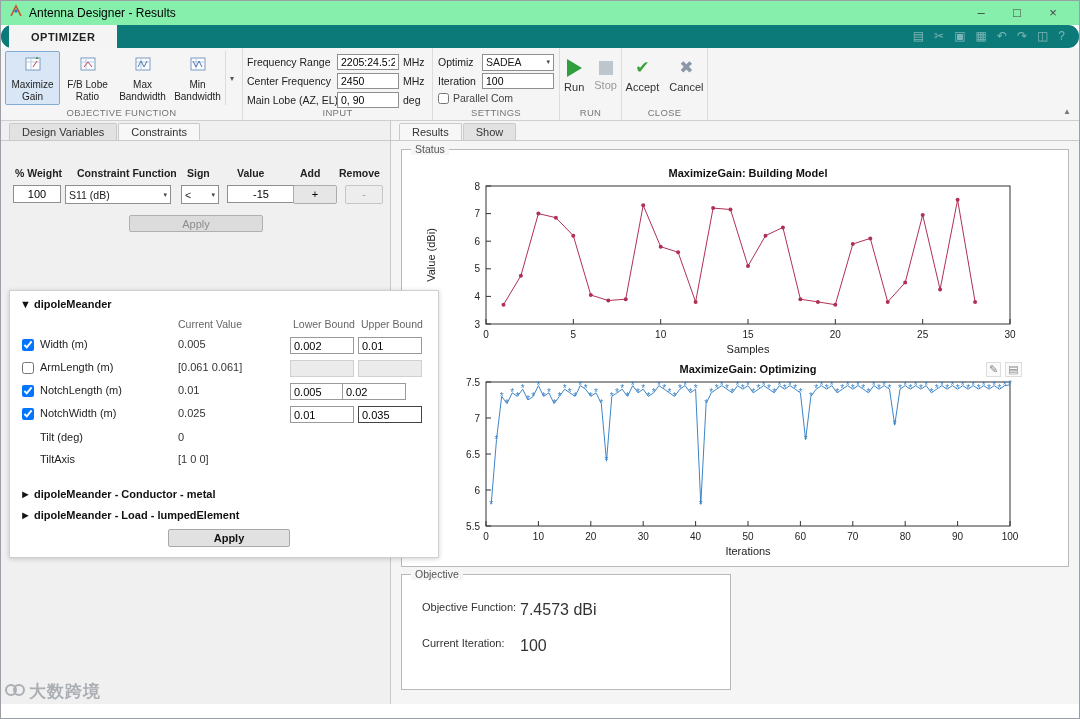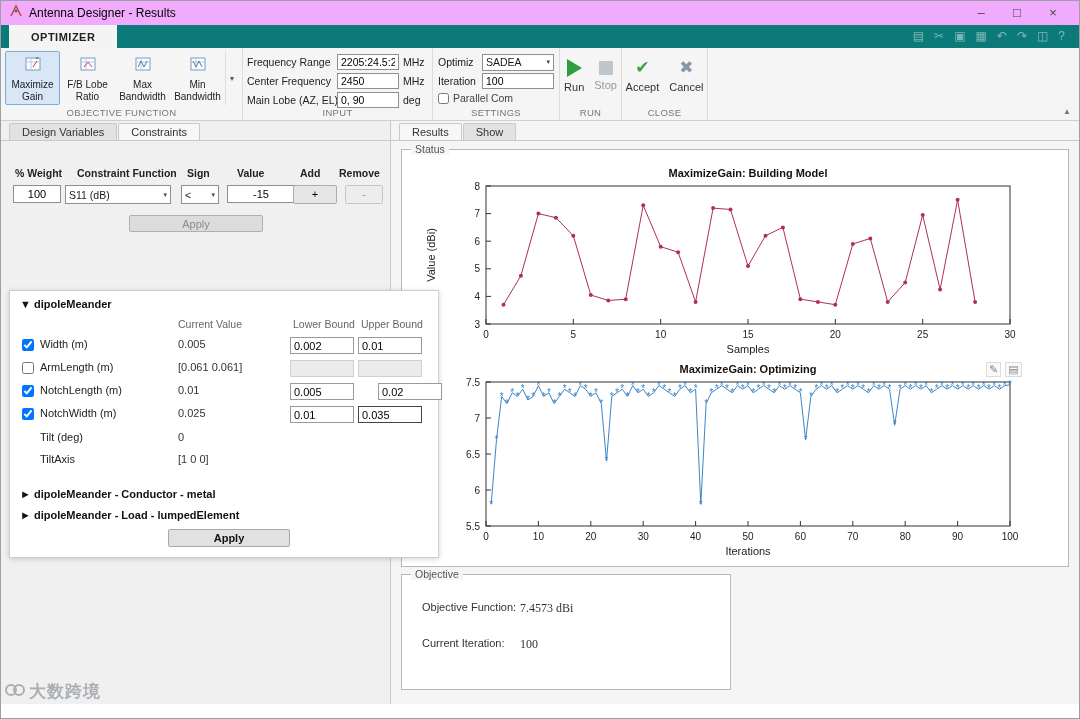--- a/index.html
+++ b/index.html
@@ -1,29 +1,29 @@
 <!DOCTYPE html>
 <html><head>
 <meta charset="utf-8">
 <style>
   * { margin:0; padding:0; box-sizing:border-box; }
   body { background:#888; font-family:"Liberation Sans", sans-serif; }
   .app { position:relative; width:1080px; height:719px; background:#ffffff; overflow:hidden;
          border:1px solid #9aa0a6; font-family:"Liberation Sans", sans-serif; color:#1a1a1a; }
 
   
-  .titlebar { position:absolute; left:0; top:0; right:0; height:24px; background:#f0abfc;
+  .titlebar { position:absolute; left:0; top:0; right:0; height:24px; background:#86efac;
               display:flex; align-items:center; padding:0 8px; }
   .titlebar .title-text { font-size:12px; margin-left:6px; color:#000; }
   .win-controls { margin-left:auto; display:flex; }
   .wc { width:36px; text-align:center; font-size:13px; color:#444; cursor:default; line-height:22px; }
 
   
   .ribbon-tabrow { position:absolute; left:0; top:24px; right:0; height:23px; background:#0c7a78;
-                   display:flex; align-items:flex-end; }
+                   display:flex; align-items:flex-end;border-radius:11px; }
   .ribbon-tab { height:23px; margin-left:8px; padding:0 22px; background:#f4f4f4; color:#222;
                 font-size:11px; font-weight:bold; letter-spacing:0.5px; display:flex; align-items:center; }
   .qat { margin-left:auto; display:flex; align-items:center; gap:10px; padding-right:14px; height:23px; }
   .qicon { color:#ffffff; opacity:0.45; font-size:12px; line-height:23px; }
 
   
   .ribbon { position:absolute; left:0; top:47px; right:0; height:73px; background:#f5f5f5;
             border-bottom:1px solid #cfcfcf; display:flex; }
   .rsec { position:relative; border-right:1px solid #dcdcdc; height:100%; padding-top:3px; }
   .sec-label { position:absolute; bottom:2px; left:0; right:0; text-align:center;
@@ -108,21 +108,21 @@
               line-height:16px; border-radius:2px; }
 
   
   .groupbox { position:absolute; border:1px solid #b9b9b9; background:#ffffff; }
   .gb-label { position:absolute; top:-7px; left:9px; background:#f5f5f5; padding:0 4px;
               font-size:10.5px; color:#555; }
   .status-box { left:10px; top:28px; width:668px; height:418px; }
   .objective-box { left:10px; top:453px; width:330px; height:116px; }
   .design-box { left:348px; top:453px; width:330px; height:116px; }
   .gb-row-label { position:absolute; font-size:11px; color:#333; }
-  .gb-row-value { position:absolute; font-size:12px; color:#333;font-family:Liberation Serif, serif; }
+  .gb-row-value { position:absolute; font-size:16px; color:#333; }
   .chart { position:absolute; }
   #chart1 { left:18px; top:12px; width:604px; height:196px; }
   #chart2 { left:18px; top:208px; width:604px; height:202px; }
   .axtools { position:absolute; left:584px; top:212px; display:flex; gap:4px; z-index:3; }
   .axtools span { font-size:11px; color:#888; background:#fafafa; border:1px solid #ddd; padding:0 2px;
                   line-height:13px; }
 
   
   .statusbar { position:absolute; left:0; right:0; bottom:0; height:14px; background:#f0f0f0;
                border-top:1px solid #cfcfcf; font-size:11px; font-weight:bold; color:#111;
@@ -567,21 +567,21 @@
       <span class="vcur">[0.061 0.061]</span>
       <input class="vin" style="left: 280px;" disabled="" value="">
       <input class="vin" style="left: 348px;" disabled="" value="">
     </div>
 
     <div class="vrow" style="top:92px">
       <input type="checkbox" class="vchk" checked="" style="">
       <span class="vname">NotchLength (m)</span>
       <span class="vcur">0.01</span>
       <input class="vin" style="left: 280px;" value="0.005">
-      <input class="vin" style="left: 368px;" value="0.02">
+      <input class="vin" style="left: 332px;" value="0.02">
     </div>
 
     <div class="vrow" style="top:115px">
       <input type="checkbox" class="vchk" checked="" style="">
       <span class="vname">NotchWidth (m)</span>
       <span class="vcur">0.025</span>
       <input class="vin" style="left: 280px;" value="0.01">
       <input class="vin focused" style="left: 348px;" value="0.035">
     </div>
 

